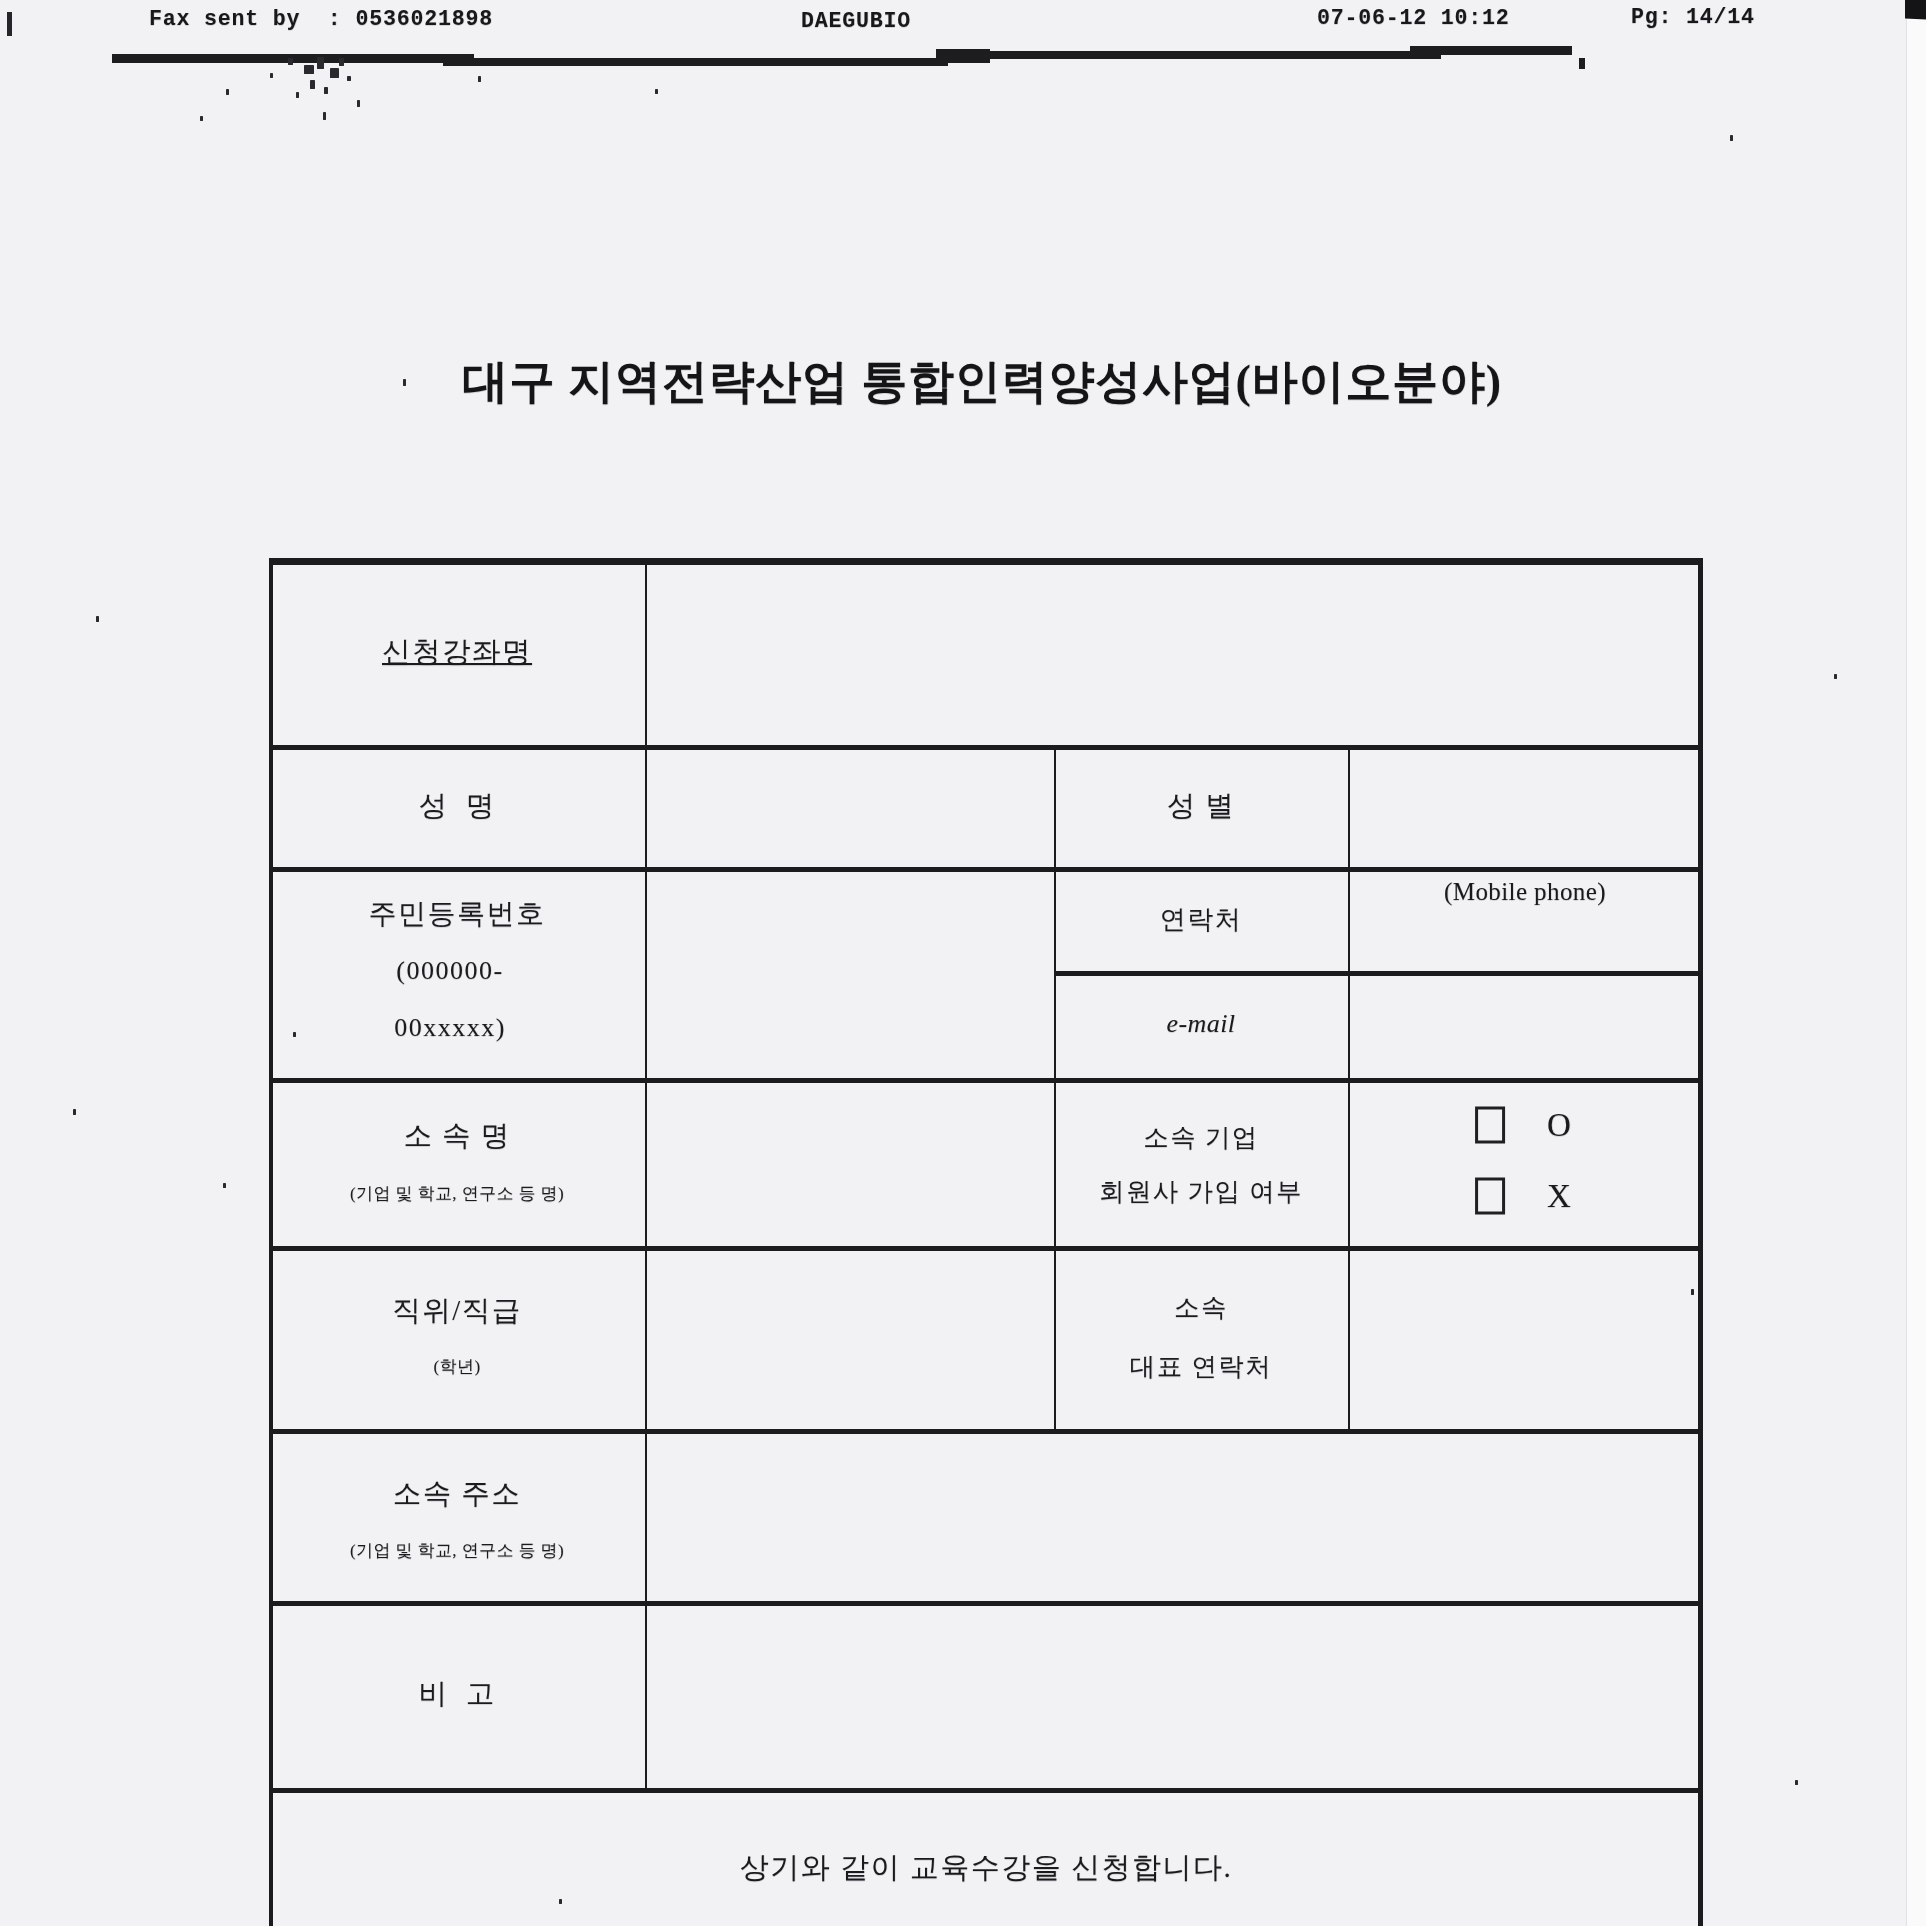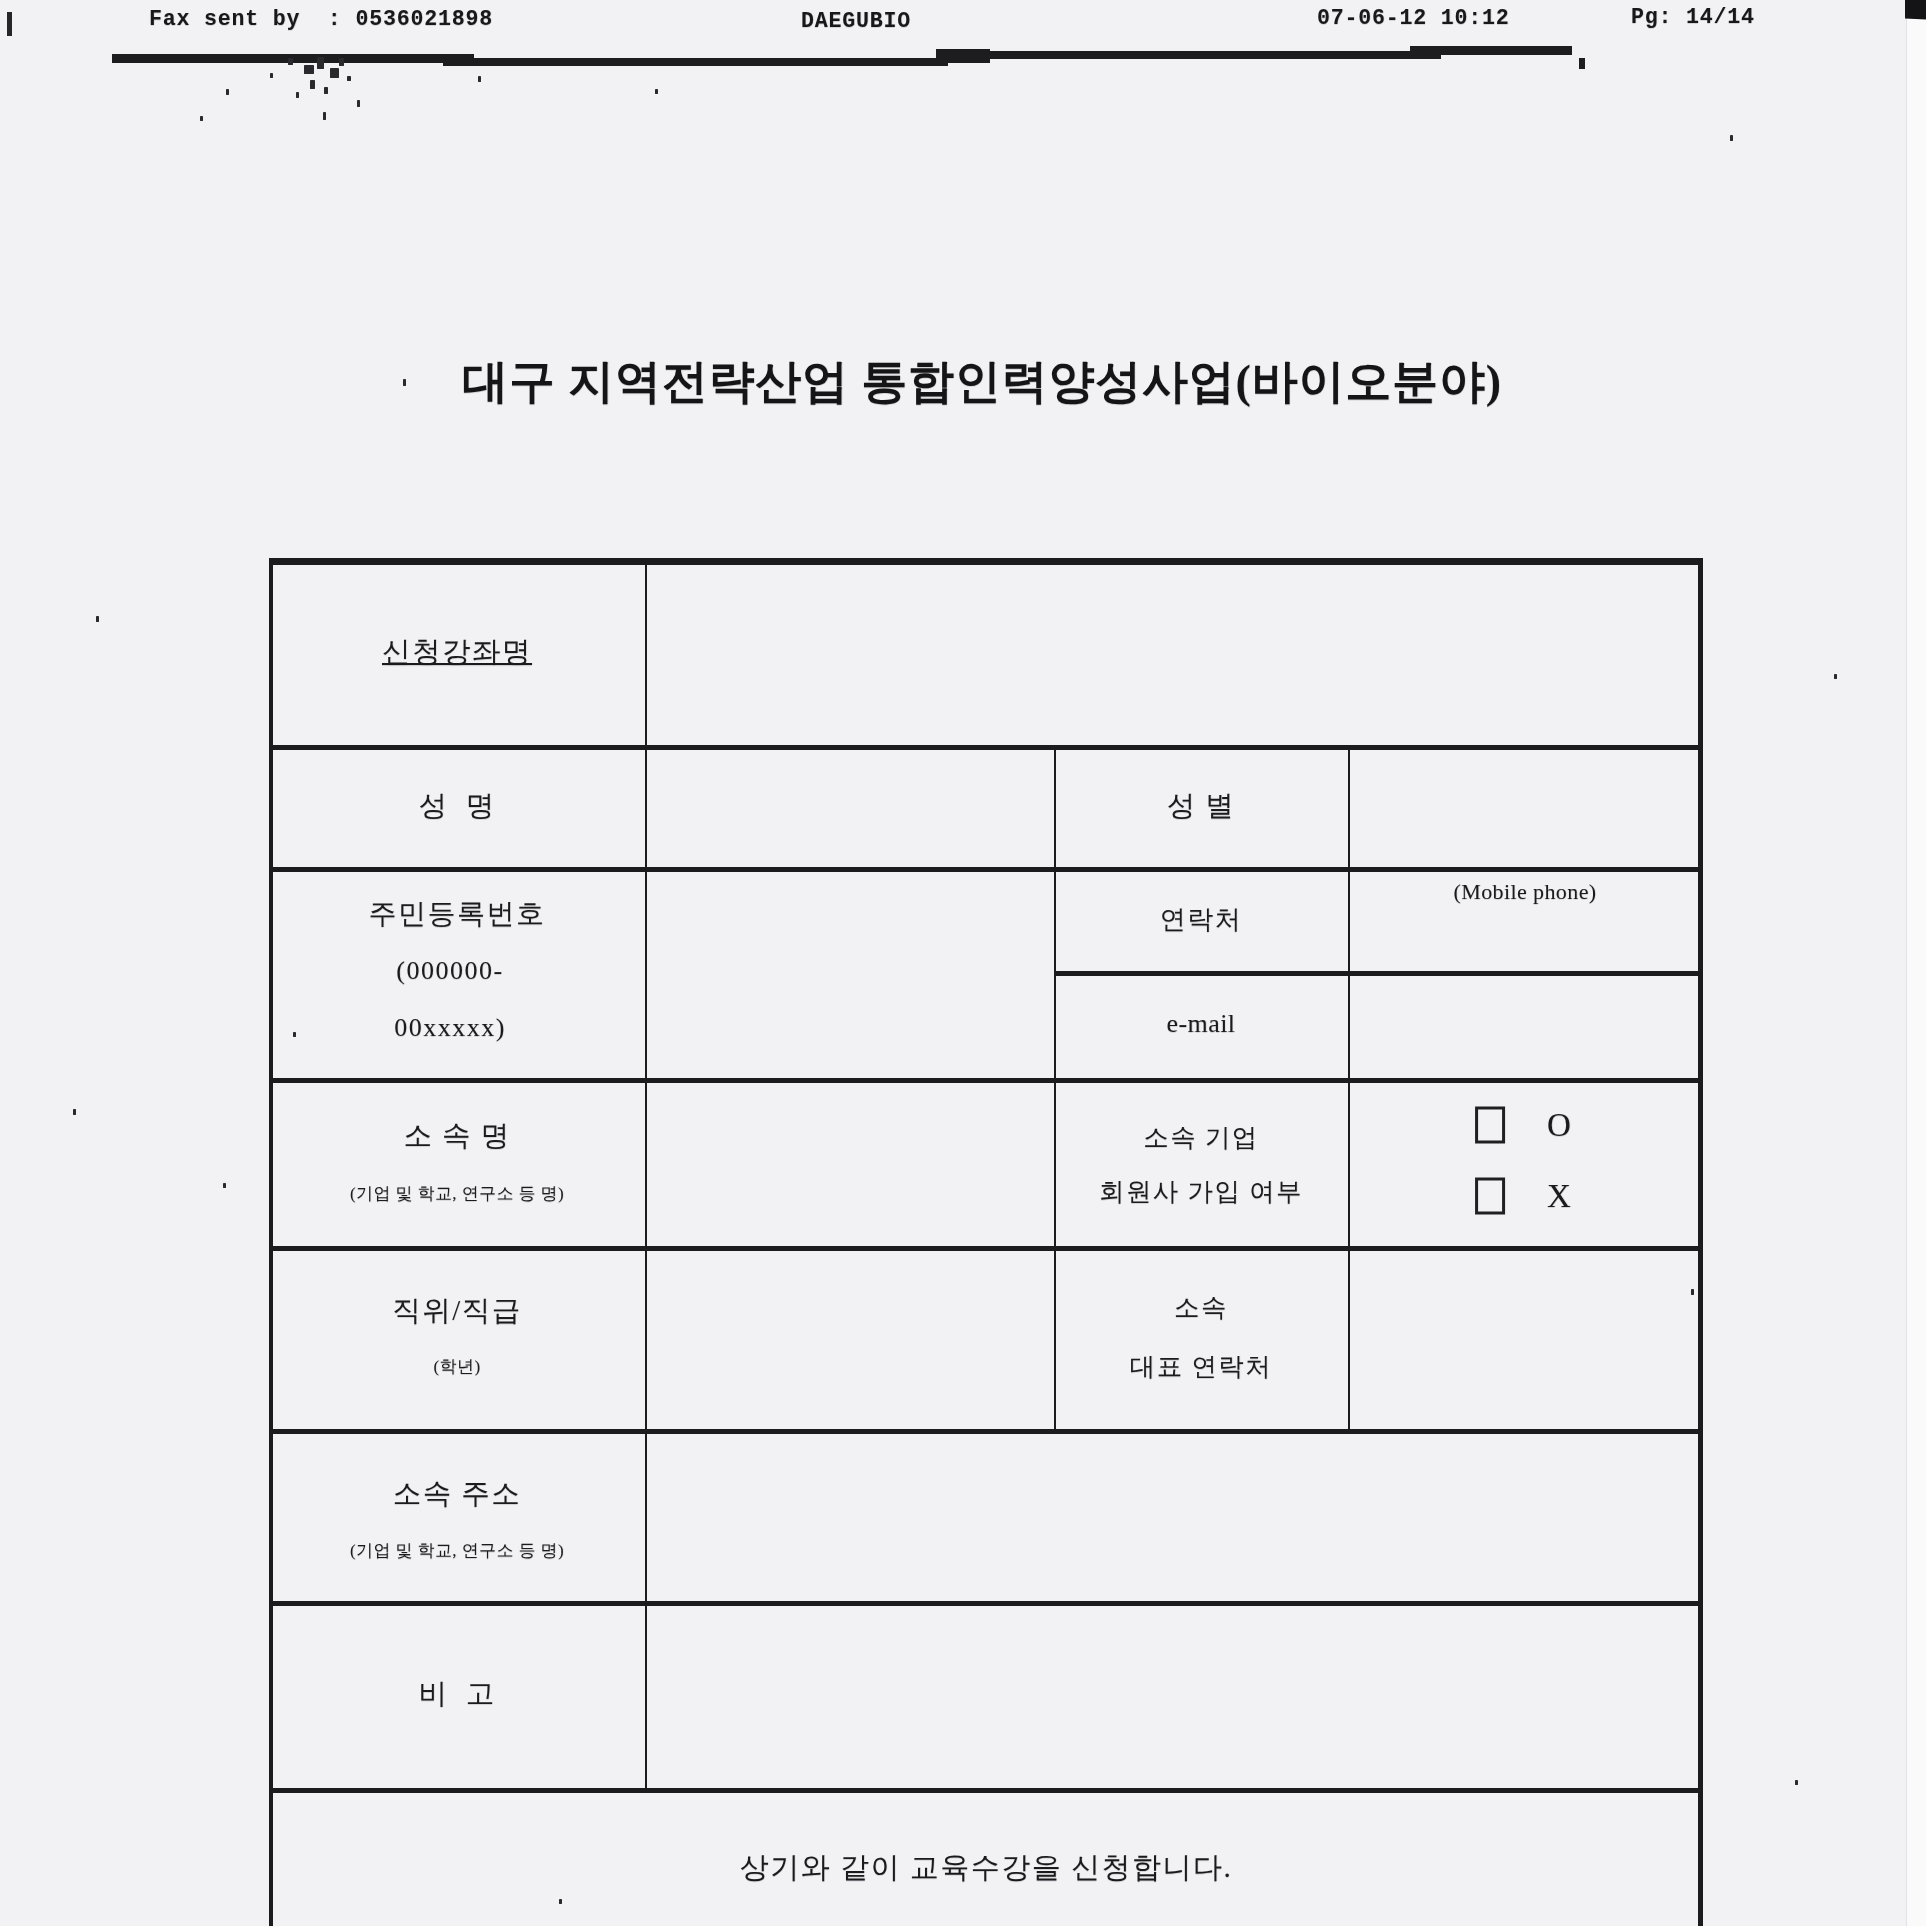--- a/index.html
+++ b/index.html
@@ -27,21 +27,21 @@
   .title-line{font-weight:bold;font-size:46px;letter-spacing:0.8px;color:#151517;}
 
   .tbl{position:absolute;left:269px;top:558px;width:1433px;height:1690px;}
   .hline,.vline{position:absolute;background:#1c1c1f;}
   .hline{height:5px;}
   .vline{width:2.3px;}
 
   .lbl{font-size:28.5px;letter-spacing:1.5px;color:#1b1b1e;}
   .lbl-sm{font-size:17px;letter-spacing:0.4px;}
   .lbl-course{font-size:39px;font-weight:bold;letter-spacing:1.2px;color:#141416;}
-  .lbl-latin{font-size:22px;letter-spacing:0.4px;}
+  .lbl-latin{font-size:25px;letter-spacing:0.4px;}
   .decl{font-size:29px;letter-spacing:1.5px;}
 
   .chk-row{display:flex;align-items:center;gap:42px;}
   .chk-box{width:24px;height:31px;border:3.5px solid #202023;background:transparent;}
   .chk-letter{font-size:33px;font-family:"Liberation Serif","DejaVu Serif",serif;}
 
   .speck{position:absolute;background:#2a2a2e;border-radius:0.4px;}
 </style>
 </head>
 <body>
@@ -89,21 +89,21 @@
     <div class="abs ctr txt lbl" style="left:188px;top:94px;text-decoration:underline;">신청강좌명</div>
 
     <div class="abs ctr txt lbl" style="left:188px;top:248px;">성  명</div>
     <div class="abs ctr txt lbl" style="left:932px;top:248px;">성 별</div>
 
     <div class="abs ctr txt lbl" style="left:188px;top:356px;font-size:28px;">주민등록번호</div>
     <div class="abs ctr txt lbl" style="left:181px;top:413px;font-size:26px;">(000000-</div>
     <div class="abs ctr txt lbl" style="left:181px;top:470px;font-size:26px;">00xxxxx)</div>
     <div class="abs ctr txt lbl" style="left:932px;top:361px;font-size:26px;">연락처</div>
     <div class="abs ctr txt lbl-latin" style="left:1256px;top:334px;">(Mobile phone)</div>
-    <div class="abs ctr txt lbl-latin" style="left:932px;top:466px;font-size:26px;">e-mail</div>
+    <div class="abs ctr txt lbl-latin" style="left:932px;top:466px;font-size:26px;font-style:italic;">e-mail</div>
 
     <div class="abs ctr txt lbl" style="left:188px;top:578px;">소 속 명</div>
     <div class="abs ctr txt lbl lbl-sm" style="left:188px;top:635px;">(기업 및 학교, 연구소 등 명)</div>
     <div class="abs ctr txt lbl" style="left:932px;top:580px;font-size:25.4px;">소속 기업</div>
     <div class="abs ctr txt lbl" style="left:932px;top:634px;font-size:25.4px;">회원사 가입 여부</div>
     <div class="abs ctr chk-row" style="left:1254px;top:567px;">
       <span class="chk-box"></span>
       <span class="chk-letter txt">O</span>
     </div>
     <div class="abs ctr chk-row" style="left:1254px;top:638px;">

